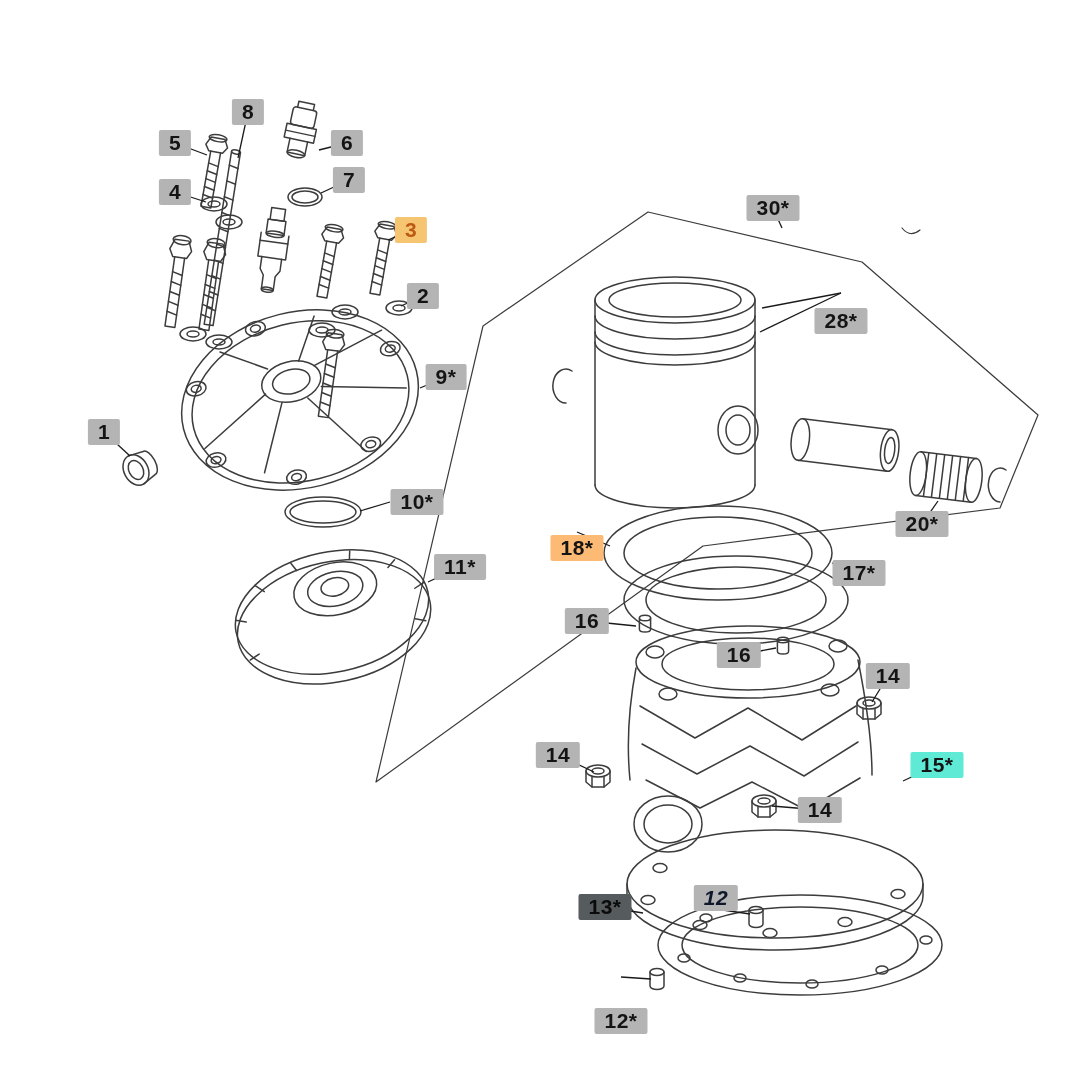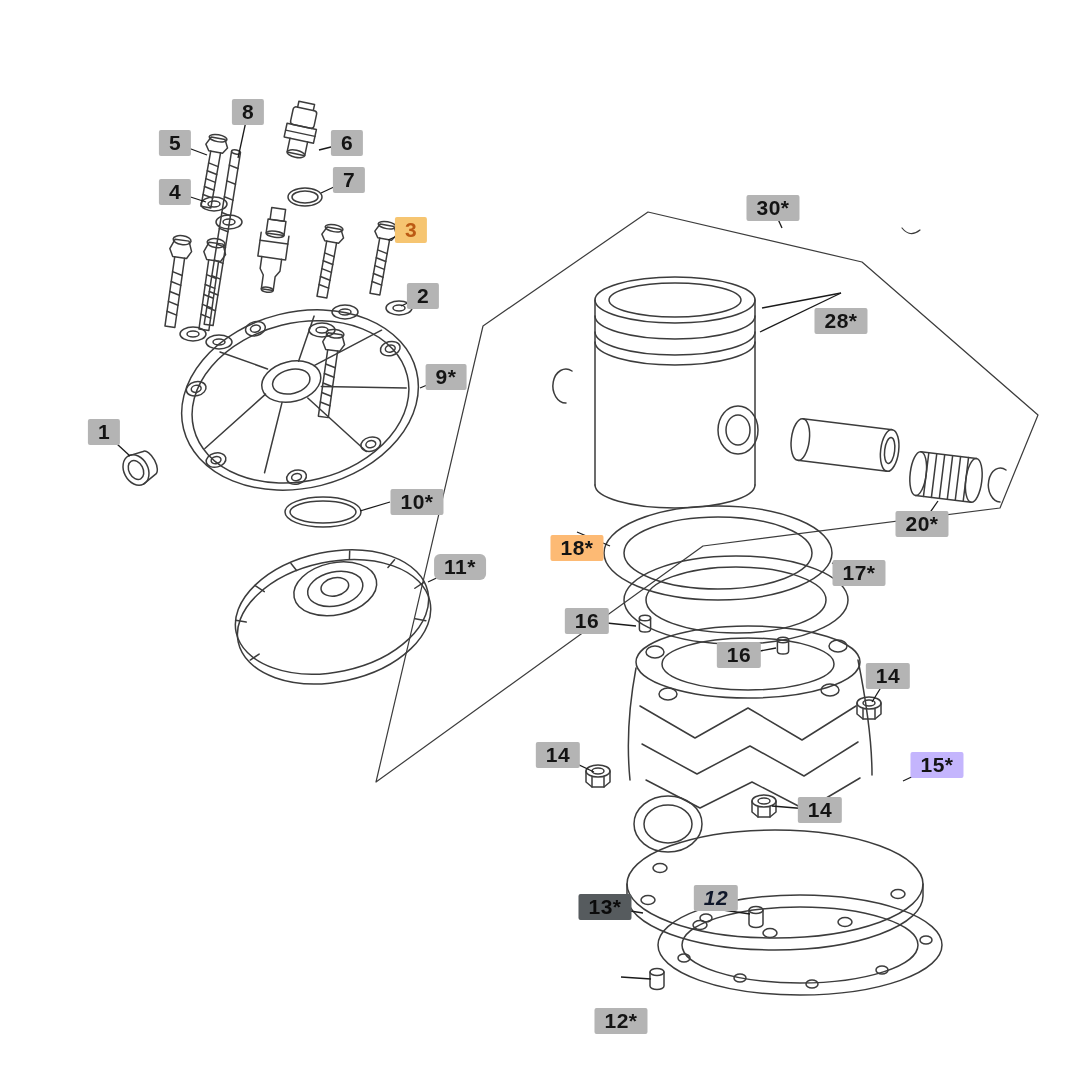--- a/index.html
+++ b/index.html
@@ -265,27 +265,27 @@
       <div class="label" style="left: 347px; top: 143px; background: rgb(180, 180, 180); color: rgb(20, 20, 20);">6</div>
       <div class="label" style="left: 175px; top: 192px; background: rgb(180, 180, 180); color: rgb(20, 20, 20);">4</div>
       <div class="label" style="left: 349px; top: 180px; background: rgb(180, 180, 180); color: rgb(20, 20, 20);">7</div>
       <div class="label" style="left: 411px; top: 230px; background: rgb(246, 197, 113); color: rgb(188, 90, 20);">3</div>
       <div class="label" style="left: 423px; top: 296px; background: rgb(180, 180, 180); color: rgb(20, 20, 20);">2</div>
       <div class="label" style="left: 773px; top: 208px; background: rgb(180, 180, 180); color: rgb(20, 20, 20);">30*</div>
       <div class="label" style="left: 841px; top: 293px; background: rgb(180, 180, 180); color: rgb(20, 20, 20); margin-top: 28px;">28*</div>
       <div class="label" style="left: 446px; top: 377px; background: rgb(180, 180, 180); color: rgb(20, 20, 20);">9*</div>
       <div class="label" style="left: 104px; top: 432px; background: rgb(180, 180, 180); color: rgb(20, 20, 20);">1</div>
       <div class="label" style="left: 390px; top: 502px; background: rgb(180, 180, 180); color: rgb(20, 20, 20); margin-left: 27px;">10*</div>
-      <div class="label" style="left: 460px; top: 567px; background: rgb(180, 180, 180); color: rgb(20, 20, 20); border-radius: 6px;">11*</div>
+      <div class="label" style="left: 460px; top: 567px; background: rgb(180, 180, 180); color: rgb(20, 20, 20);">11*</div>
       <div class="label" style="left: 577px; top: 548px; background: #fdba74; color: rgb(20, 20, 20);">18*</div>
       <div class="label" style="left: 922px; top: 524px; background: rgb(180, 180, 180); color: rgb(20, 20, 20);">20*</div>
       <div class="label" style="left: 859px; top: 573px; background: rgb(180, 180, 180); color: rgb(20, 20, 20);">17*</div>
       <div class="label" style="left: 587px; top: 621px; background: rgb(180, 180, 180); color: rgb(20, 20, 20);">16</div>
       <div class="label" style="left: 739px; top: 655px; background: rgb(180, 180, 180); color: rgb(20, 20, 20);">16</div>
       <div class="label" style="left: 888px; top: 676px; background: rgb(180, 180, 180); color: rgb(20, 20, 20);">14</div>
       <div class="label" style="left: 558px; top: 755px; background: rgb(180, 180, 180); color: rgb(20, 20, 20);">14</div>
       <div class="label" style="left: 820px; top: 810px; background: rgb(180, 180, 180); color: rgb(20, 20, 20);">14</div>
-      <div class="label" style="left: 937px; top: 765px; background: #c4b5fd; color: rgb(20, 20, 20); text-align: center;">15*</div>
+      <div class="label" style="left: 937px; top: 765px; background: #5eead4; color: rgb(20, 20, 20); text-align: center;">15*</div>
       <div class="label" style="left: 605px; top: 907px; background: rgb(86, 91, 94); color: rgb(11, 11, 11);">13*</div>
       <div class="label" style="left: 716px; top: 898px; background: rgb(180, 180, 180); color: #0f172a; font-style: italic;">12</div>
       <div class="label" style="left: 621px; top: 977px; background: rgb(180, 180, 180); color: rgb(20, 20, 20); margin-top: 44px;">12*</div>
     </div>
 </div>
 
 </body></html>

